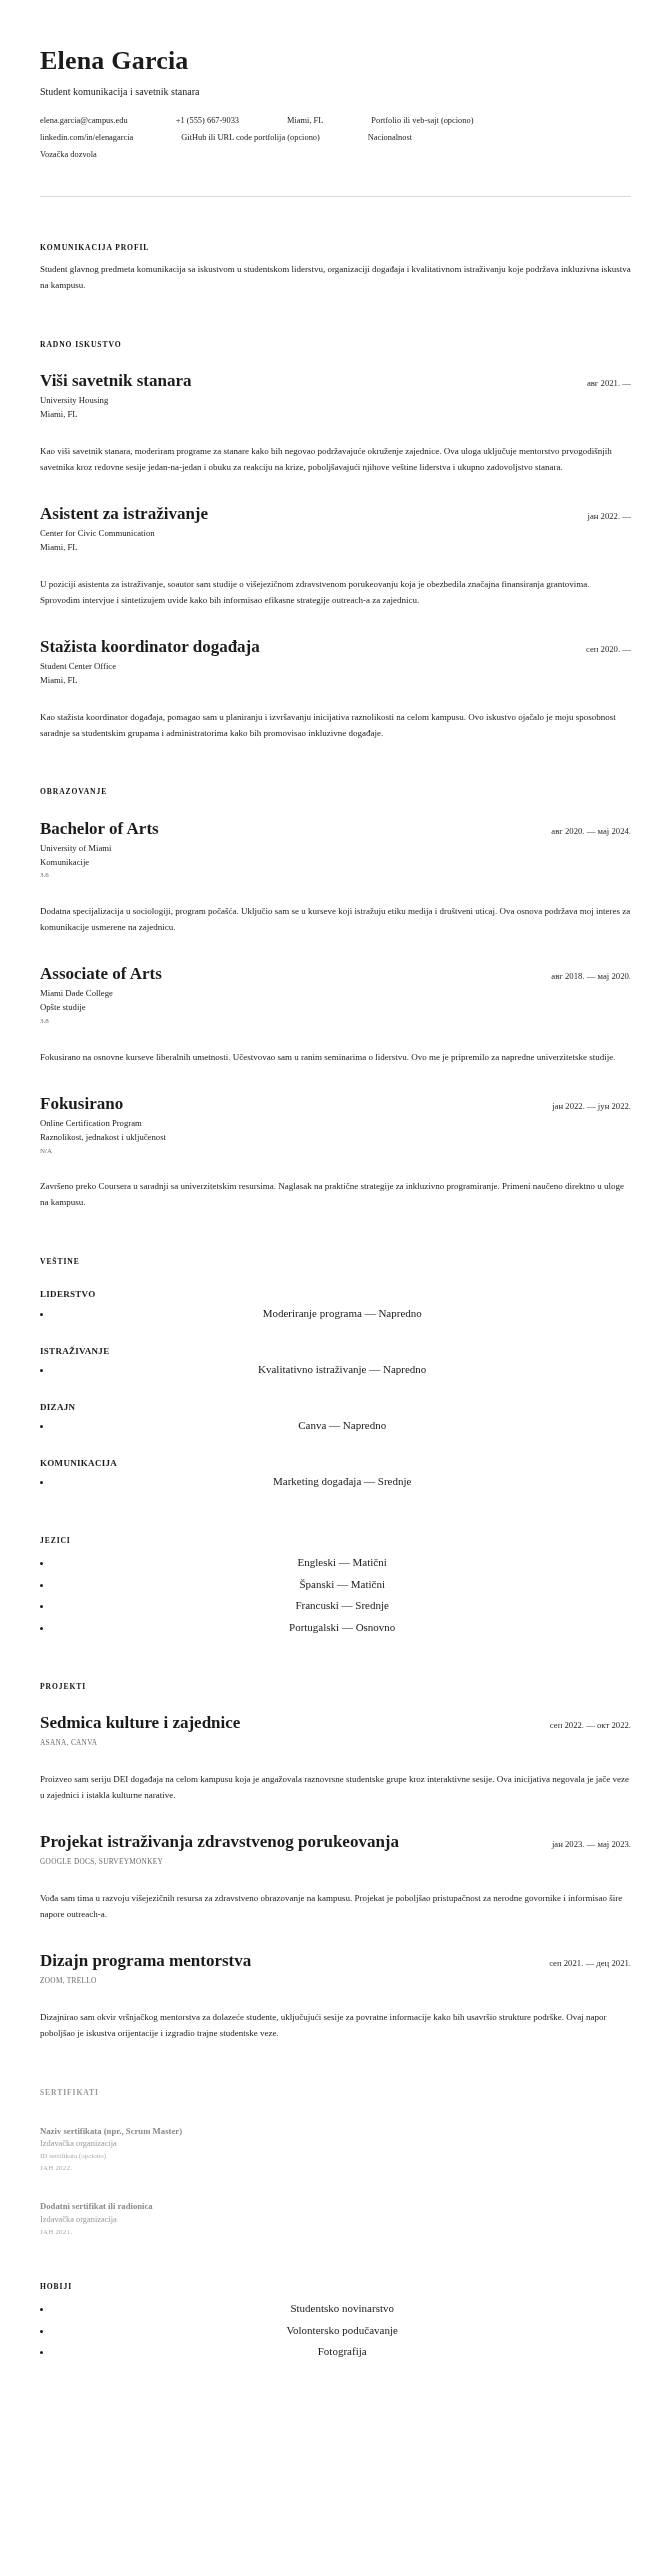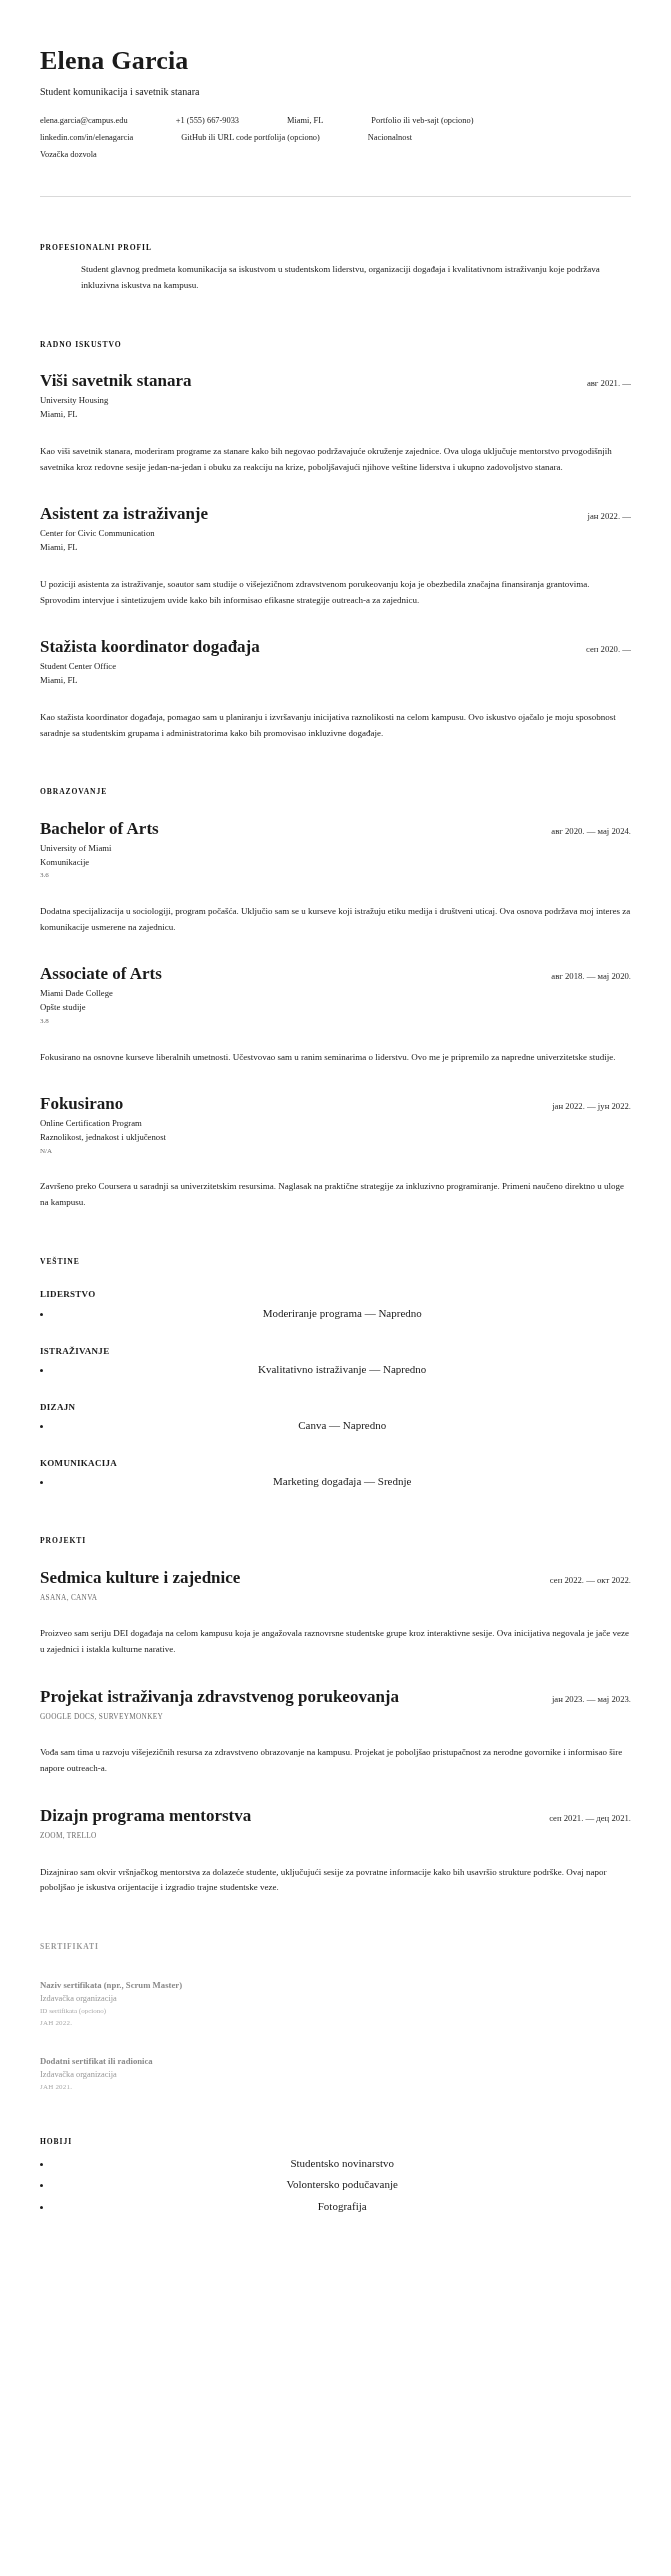--- a/index.html
+++ b/index.html
@@ -20,21 +20,21 @@
   .contact-row { display: flex; flex-wrap: wrap; column-gap: 15.7px; row-gap: 0; margin-top: 8.4px; gap: 48px; }
   .contact-row:first-child { margin-top: 0; }
   .divider { border: none; border-top: 0.6px solid #d9d9d9; margin: 37px 0 0 0; }
 
   
   .section { margin-top: 46px; }
   .section-heading {
     font-size: 7.6px; font-weight: 700; letter-spacing: 0.9px; color: #111;
   }
   .section-heading.muted { color: #999; }
-  .profile-text { font-size: 9px; line-height: 1.75; margin-top: 10px; margin-left: 41px; }
+  .profile-text { font-size: 9px; line-height: 1.75; margin-top: 10px; }
 
   
   .entry { margin-top: 22.4px; }
   .entry + .entry { margin-top: 29px; }
   .entry-header { display: flex; justify-content: space-between; align-items: baseline; }
   .entry-title { font-size: 17px; font-weight: 700; }
   .entry-dates { font-size: 8.7px; color: #2a2a2a; white-space: nowrap; }
   .entry-sub { font-size: 8.7px; margin-top: 4px; }
   .entry-gpa { font-size: 7px; color: #6e6e6e; margin-top: 4.5px; }
   .entry-tools { font-size: 7.3px; color: #6b6b6b; letter-spacing: 0.3px; margin-top: 5px; }
@@ -77,21 +77,21 @@
       </div>
       <div class="contact-row">
         <span>Vozačka dozvola</span>
       </div>
     </div>
   </header>
 
   <hr class="divider">
 
   <section class="section">
-    <div class="section-heading">PROFESIONALNI PROFIL</div>
+    <div class="section-heading">KOMUNIKACIJA PROFIL</div>
     <p class="profile-text">Student glavnog predmeta komunikacija sa iskustvom u studentskom liderstvu, organizaciji događaja i kvalitativnom istraživanju koje podržava inkluzivna iskustva na kampusu.</p>
   </section>
 
   <section class="section">
     <div class="section-heading">RADNO ISKUSTVO</div>
 
     <div class="entry">
       <div class="entry-header">
         <span class="entry-title">Viši savetnik stanara</span>
         <span class="entry-dates">авг 2021. —</span>
@@ -184,20 +184,29 @@
     </div>
 
     <div class="skill-group">
       <div class="skill-category">KOMUNIKACIJA</div>
       <ul class="bullets">
         <li>Marketing događaja — Srednje</li>
       </ul>
     </div>
   </section>
 
+  <section class="section">
+    <div class="section-heading">JEZICI</div>
+    <ul class="bullets" style="margin-top:10px;">
+      <li>Engleski — Matični</li>
+      <li>Španski — Matični</li>
+      <li>Francuski — Srednje</li>
+      <li>Portugalski — Osnovno</li>
+    </ul>
+  </section>
 
   <section class="section">
     <div class="section-heading">PROJEKTI</div>
 
     <div class="entry">
       <div class="entry-header">
         <span class="entry-title">Sedmica kulture i zajednice</span>
         <span class="entry-dates">сеп 2022. — окт 2022.</span>
       </div>
       <div class="entry-tools">ASANA, CANVA</div>

